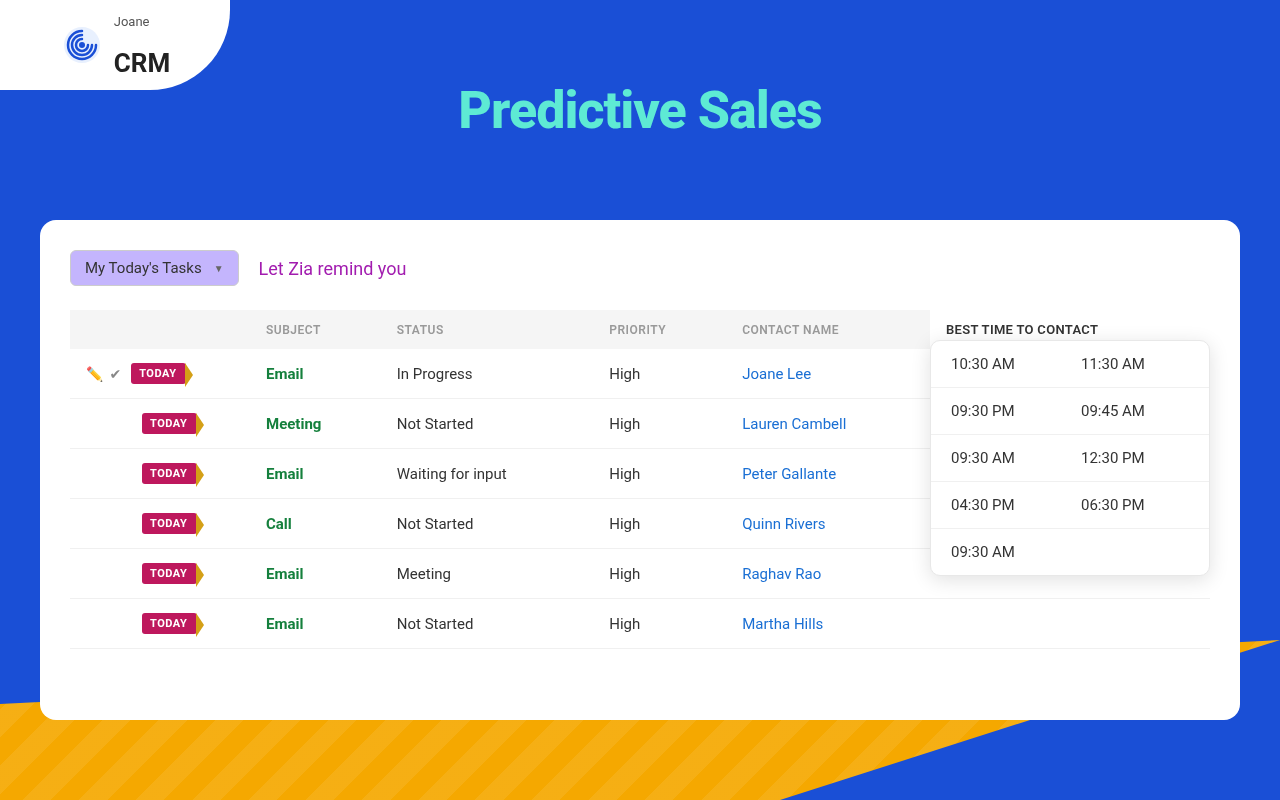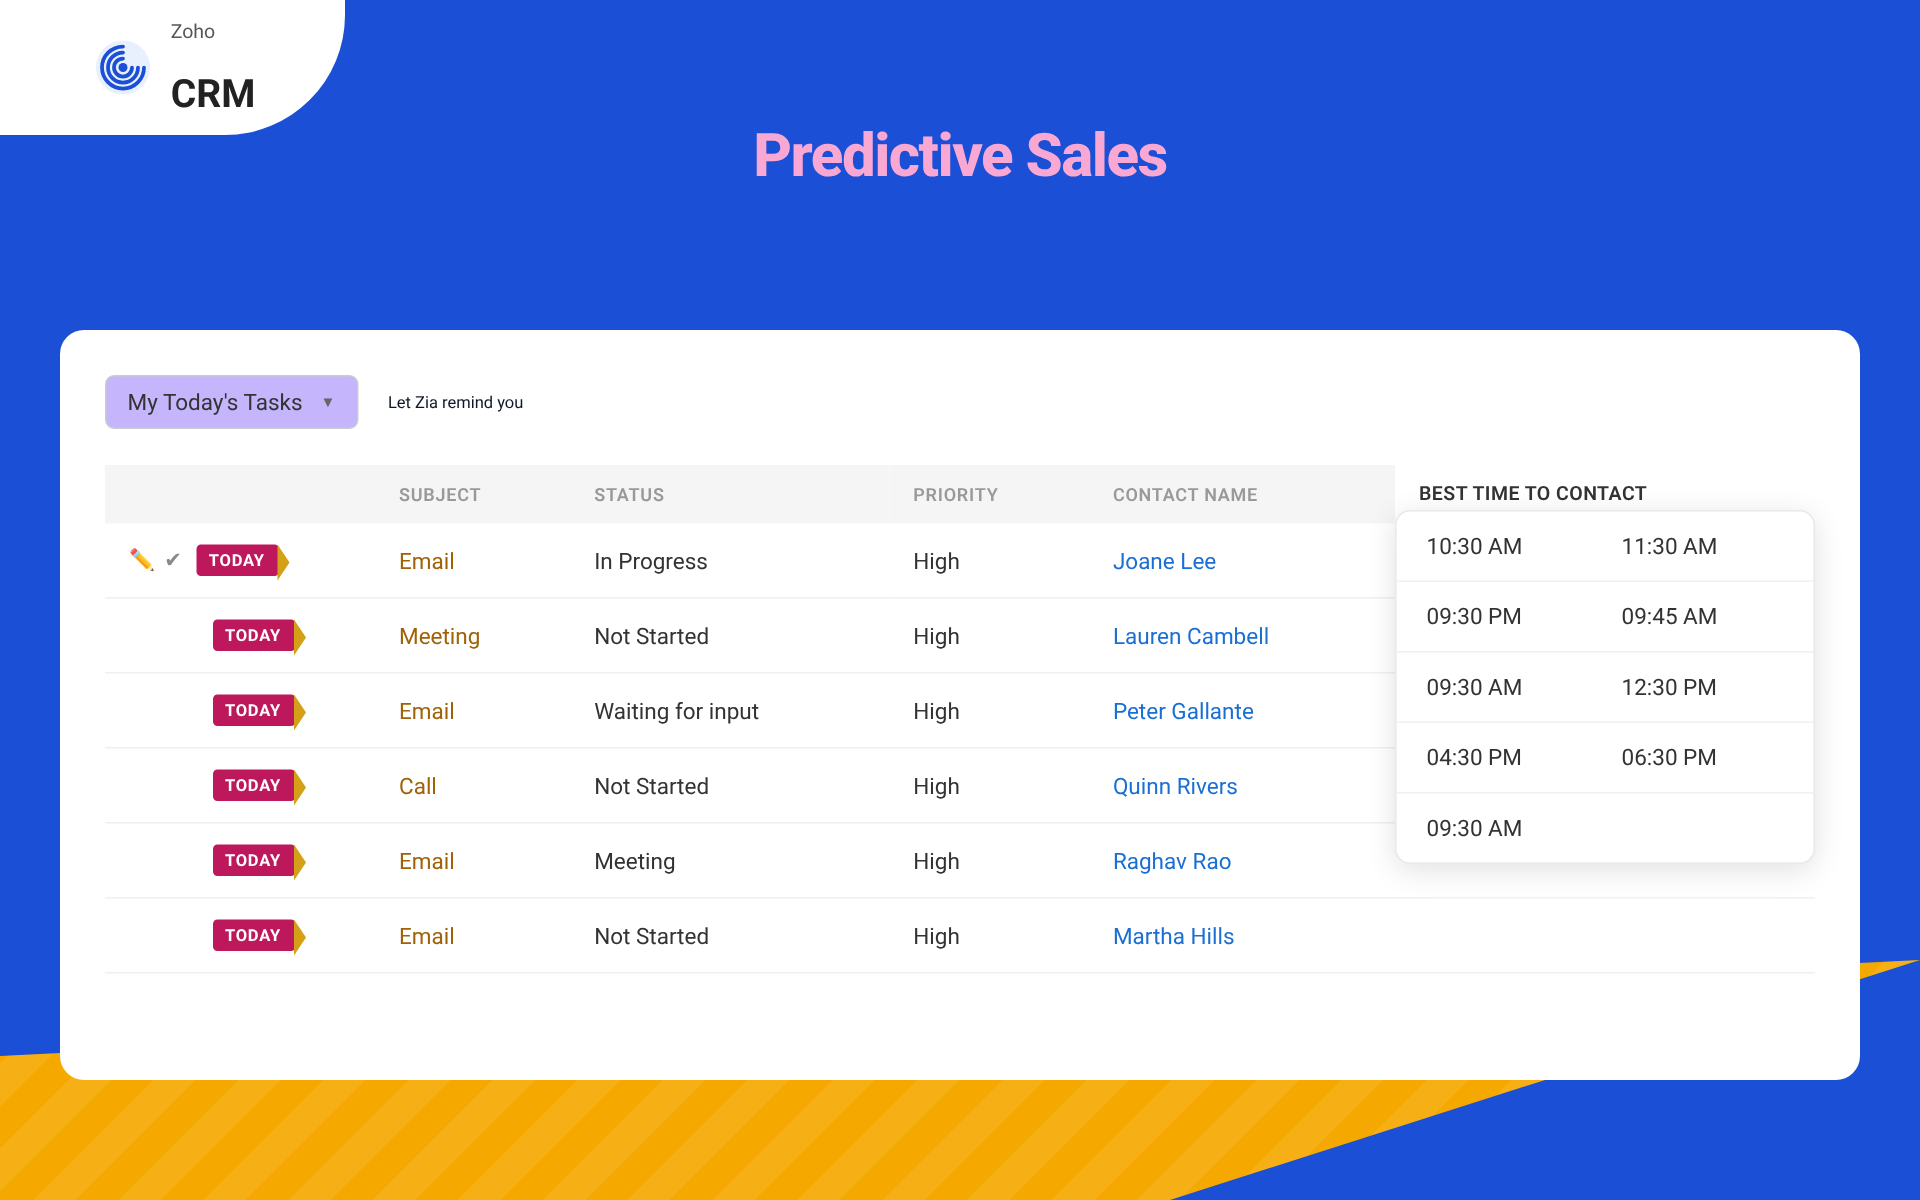--- a/index.html
+++ b/index.html
@@ -105,23 +105,23 @@
     
     .page-title-wrap {
       position: absolute;
       top: 80px;
       left: 0; right: 0;
       text-align: center;
       z-index: 10;
     }
 
     .page-title {
-      font-size: 40px;
+      font-size: 52px;
       font-weight: 800;
-      color: #f9a8d4;
+      color: #5eead4;
       letter-spacing: -1px;
     }
 
     
     .main-card {
       position: absolute;
       top: 220px;
       left: 40px;
       right: 40px;
       bottom: 80px;
@@ -153,22 +153,22 @@
       background: #c4b5fd;
     }
 
     .tasks-dropdown .chevron {
       font-size: 10px;
       color: #666;
       margin-left: 4px;
     }
 
     .zia-link {
-      color: #0f172a;
-      font-size: 11px;
+      color: #a21caf;
+      font-size: 18px;
       cursor: pointer;
       text-decoration: none;
     }
 
     
     .table-wrap {
       position: relative;
     }
 
     table {
@@ -247,23 +247,24 @@
     .action-icon {
       cursor: pointer;
       color: #aaa;
     }
 
     .action-icon.check {
       color: #888;
     }
 
     .subject-link {
-      color: #a16207;
+      color: #15803d;
       cursor: pointer;
       text-decoration: none;
+      font-weight: bold;
     }
 
     .contact-link {
       color: #1a6fd4;
       cursor: pointer;
       text-decoration: none;
     }
 
     
     .first-col {
@@ -322,21 +323,21 @@
 <div class="header-logo">
 
   <svg class="logo-icon" viewBox="0 0 44 44" fill="none" xmlns="http://www.w3.org/2000/svg">
     <path d="M22 4C12.06 4 4 12.06 4 22C4 31.94 12.06 40 22 40C31.94 40 40 31.94 40 22C40 12.06 31.94 4 22 4Z" fill="#E8F0FE"></path>
     <path d="M22 8C14.27 8 8 14.27 8 22C8 29.73 14.27 36 22 36C29.73 36 36 29.73 36 22" stroke="#1a4fd6" stroke-width="2.5" stroke-linecap="round"></path>
     <path d="M22 12C16.48 12 12 16.48 12 22C12 27.52 16.48 32 22 32C27.52 32 32 27.52 32 22" stroke="#1a4fd6" stroke-width="2.5" stroke-linecap="round"></path>
     <path d="M22 16C18.69 16 16 18.69 16 22C16 25.31 18.69 28 22 28C25.31 28 28 25.31 28 22" stroke="#1a4fd6" stroke-width="2.5" stroke-linecap="round"></path>
     <circle cx="22" cy="22" r="3" fill="#1a4fd6"></circle>
   </svg>
   <div class="logo-text">
-    <span class="logo-zoho">Zoho</span>
+    <span class="logo-zoho">Joane</span>
     <span class="logo-crm">CRM</span>
   </div>
 </div>
 
 <div class="page-title-wrap">
   <h1 class="page-title">Predictive Sales</h1>
 </div>
 
 <div class="main-card">
 

